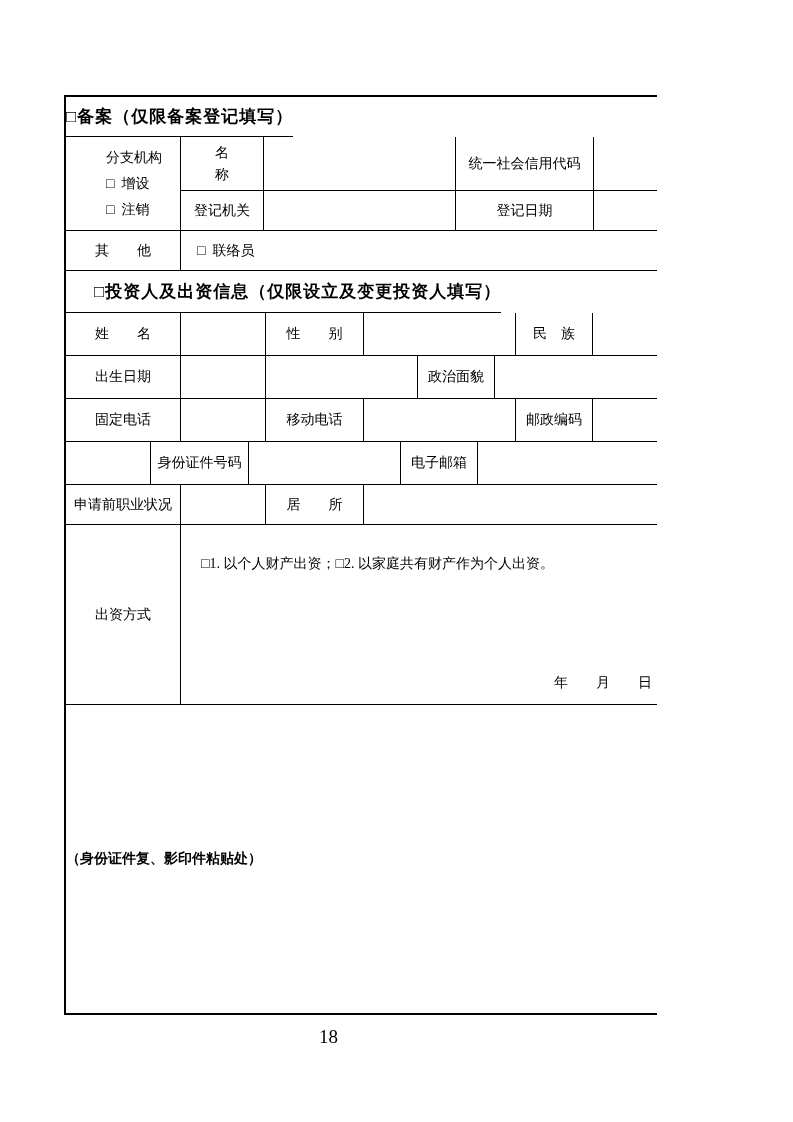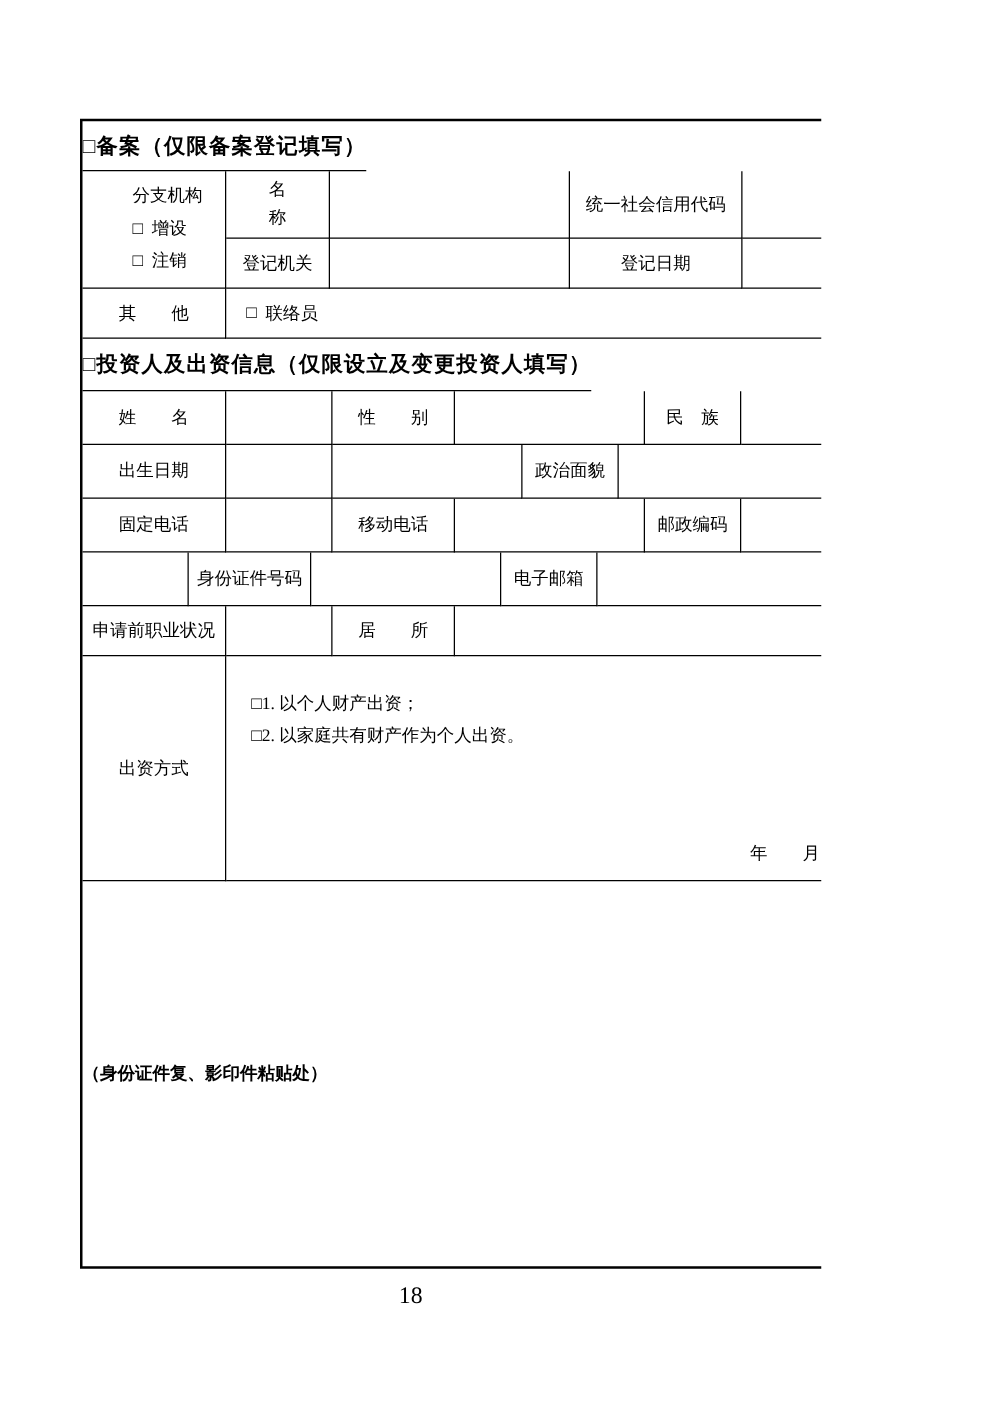--- a/index.html
+++ b/index.html
@@ -21,21 +21,21 @@
   .cell {
     border-right: 1px solid #000;
     border-bottom: 1px solid #000;
     display: flex; align-items: center; justify-content: center;
     font-size: 14px;
     overflow: hidden;
   }
   .lc { border-right: none; }
   .row.lr > .cell, .cell.nb { border-bottom: none; }
 
-  .h40 { height: 40px; } .h42 { height: 42px; } .h43 { height: 43px; }
+  .h40 { height: 40px; } .h42 { height: 42px; padding-left: 28px; } .h43 { height: 43px; }
   .h54 { height: 54px; } .h94 { height: 94px; } .h180 { height: 180px; } .h308 { height: 308px; font-weight: bold; }
 
   .title-cell {
     font-weight: bold; font-size: 17px; letter-spacing: 1px;
     justify-content: center;
   }
   .w115 { width: 115px; } .w83 { width: 83px; } .w192 { width: 192px; }
   .w138 { width: 138px; } .w85 { width: 85px; } .w98 { width: 98px; }
   .w152 { width: 152px; } .w77 { width: 77px; }
   .flex1 { flex: 1; }
@@ -44,21 +44,21 @@
 
   .branch-cell {
     flex-direction: column; align-items: flex-start; justify-content: center;
     padding-left: 40px; line-height: 26px;
   }
   .prelines { white-space: pre-line; text-align: center; line-height: 22px; }
 
   .left-pad { justify-content: flex-start; padding-left: 16px; }
 
   .contrib-cell {
-    flex-direction: column; align-items: stretch; justify-content: flex-start;
+    flex-direction: row; align-items: stretch; justify-content: flex-start;
     padding: 26px 30px 12px 20px;
   }
   .contrib-line { line-height: 26px; }
   .sig-line { line-height: 26px; margin-top: 26px; }
   .date-line { margin-top: auto; text-align: right; }
 
   .photo-cell { justify-content: center; align-items: center; }
 
   .page-number {
     position: absolute; top: 1026px; left: 0; width: 100%;

